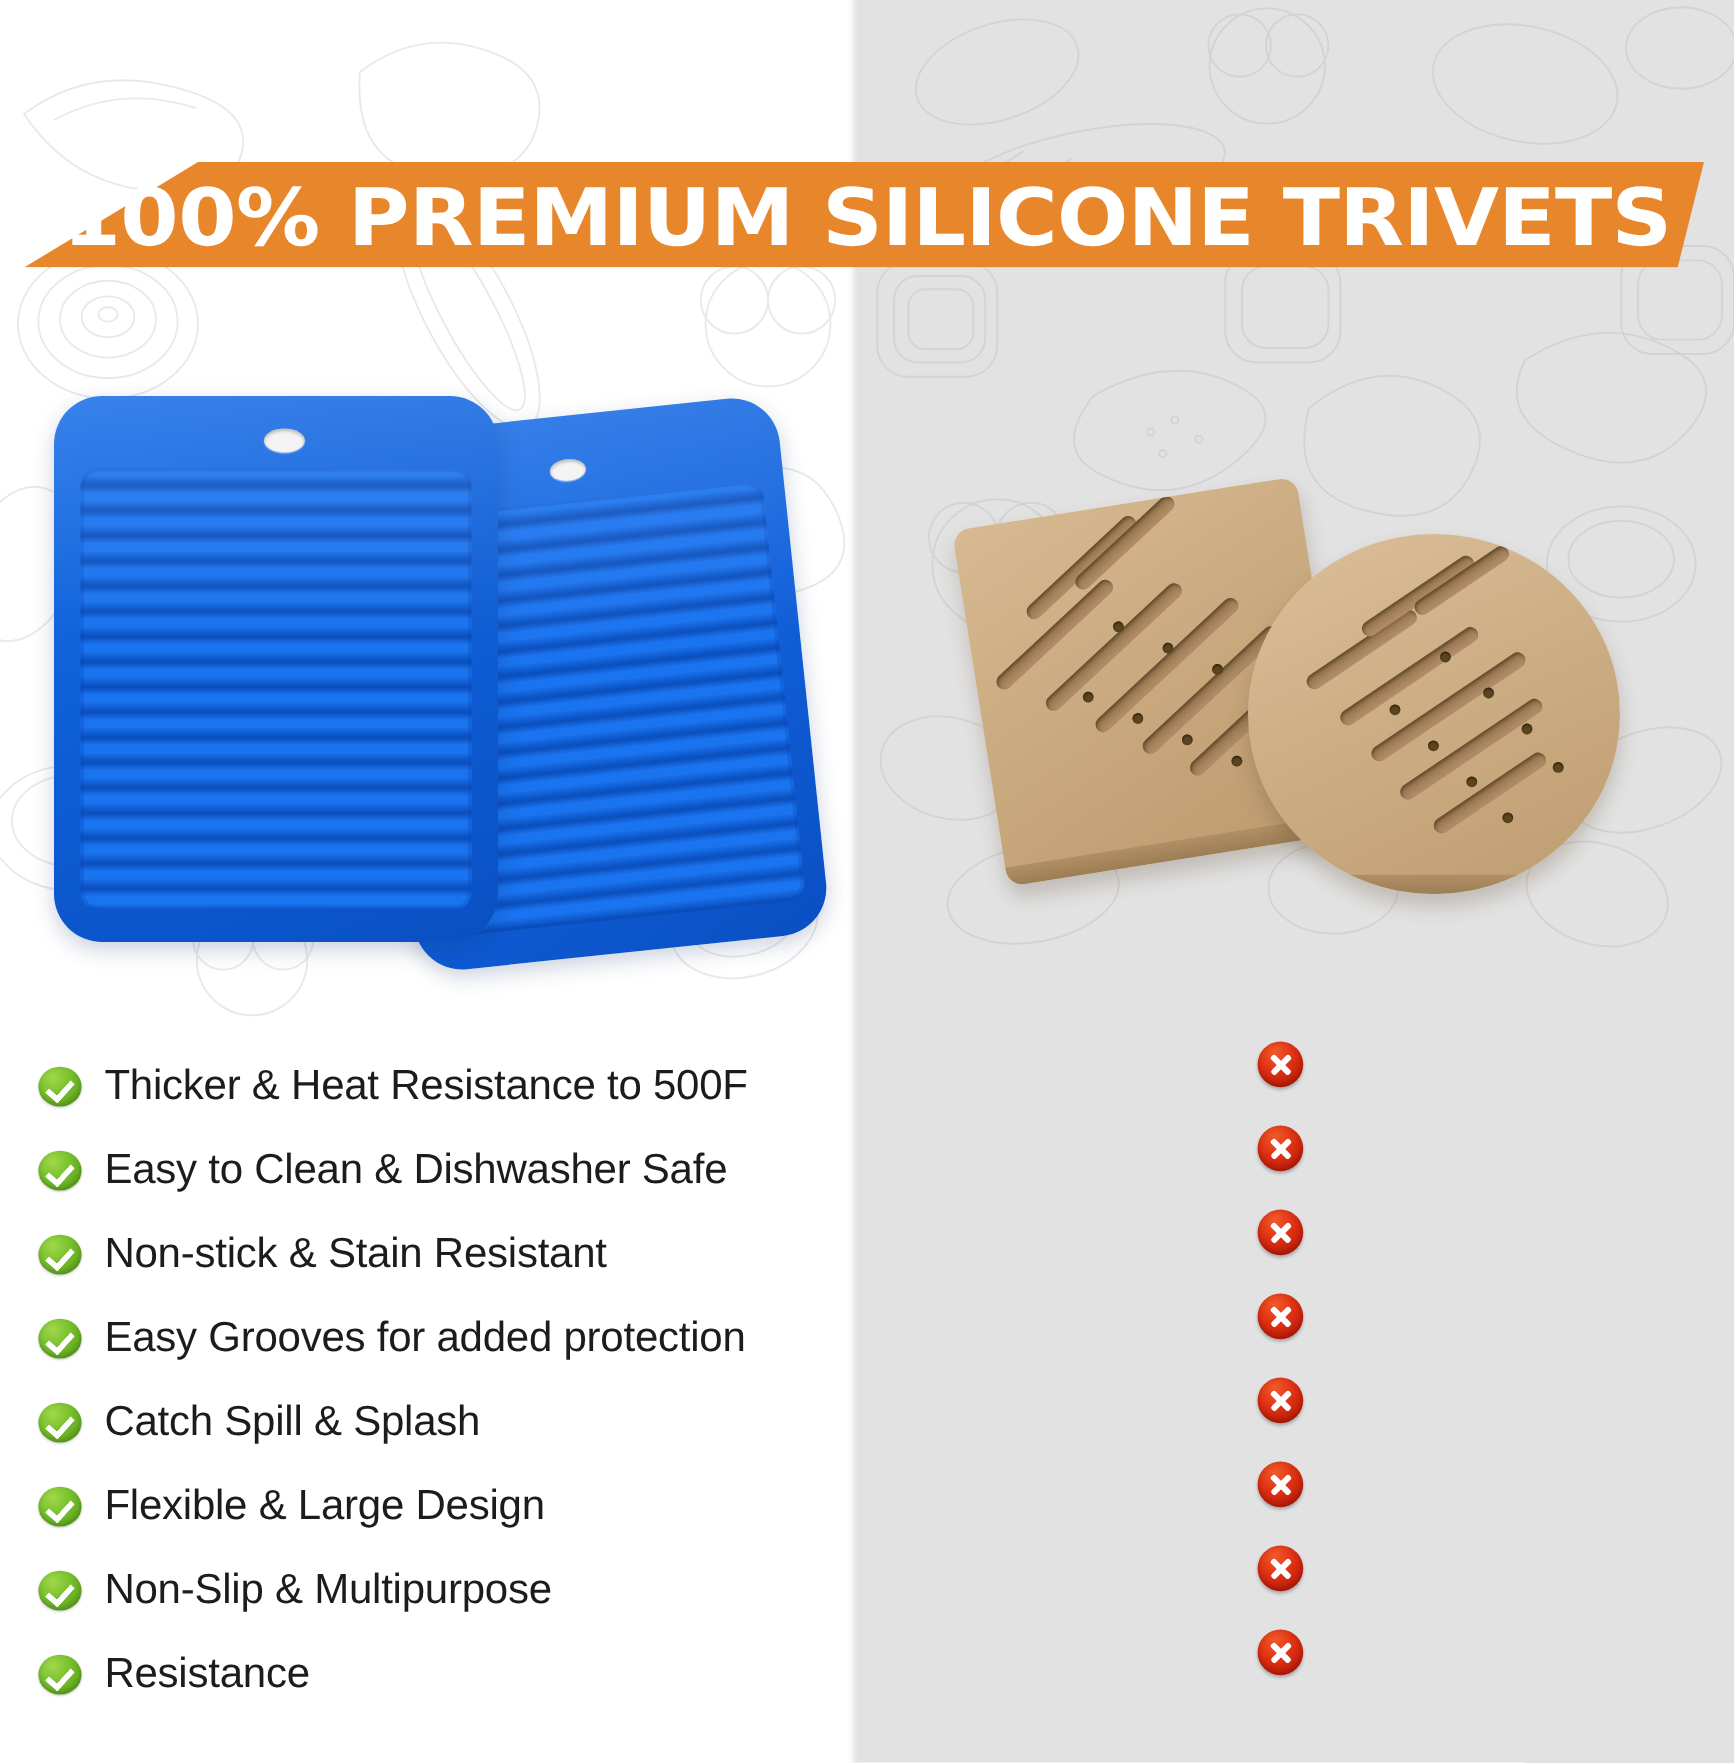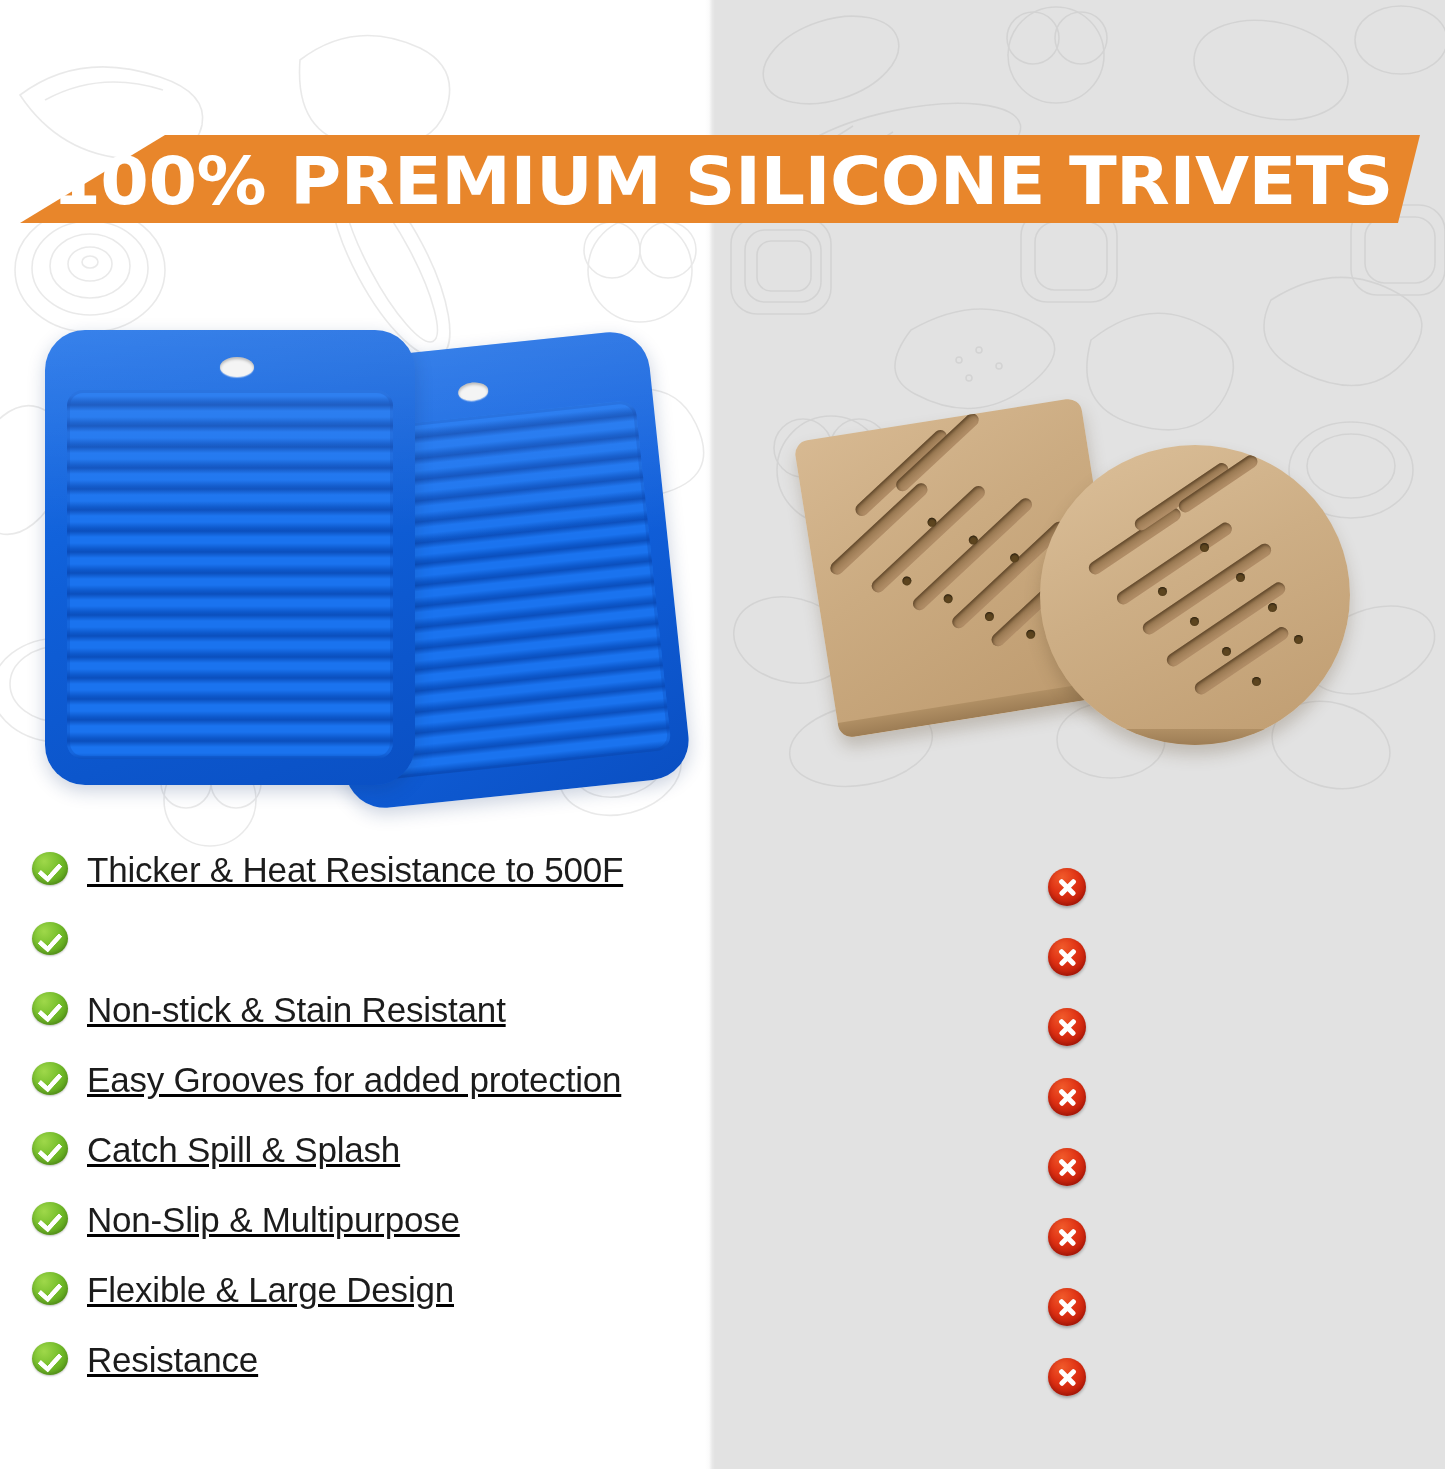--- a/index.html
+++ b/index.html
@@ -152,23 +152,22 @@
     position:absolute; width:9px; height:9px; border-radius:50%;
     background:#5d451f;
     box-shadow:inset 0 1px 2px rgba(0,0,0,.6);
   }
 
   
   #feature-list {
     position:absolute; left:32px; top:852px; width:660px; z-index:10;
   }
   .feature-row {
-    display:flex; align-items:flex-start;
+    display:flex; align-items:flex-end;
     height:70px;
-    text-decoration:underline;
   }
   .check-badge {
     flex:0 0 auto;
     width:36px; height:33px; margin-right:19px;
     border-radius:50%;
     background:radial-gradient(circle at 34% 28%,#9fd84a 0%,#74bd2a 48%,#4f9313 100%);
     box-shadow:0 1px 2px rgba(0,0,0,.25), inset 0 -2px 4px rgba(0,0,0,.18);
     position:relative;
   }
   .check-badge::after {
@@ -374,43 +373,44 @@
     <div id="banner-title">100% PREMIUM SILICONE TRIVETS</div>
   </div>
 
   <div id="feature-list">
     <div class="feature-row">
       <span class="check-badge"></span>
       <span class="feature-label">Thicker &amp; Heat Resistance to 500F</span>
     </div>
     <div class="feature-row">
       <span class="check-badge"></span>
+      <span class="feature-label">Easy to Clean &amp; Dishwasher Safe</span>
     </div>
     <div class="feature-row">
       <span class="check-badge"></span>
       <span class="feature-label">Non-stick &amp; Stain Resistant</span>
     </div>
     <div class="feature-row">
       <span class="check-badge"></span>
       <span class="feature-label">Easy Grooves for added protection</span>
     </div>
     <div class="feature-row">
       <span class="check-badge"></span>
       <span class="feature-label">Catch Spill &amp; Splash</span>
     </div>
     <div class="feature-row">
       <span class="check-badge"></span>
+      <span class="feature-label">Flexible &amp; Large Design</span>
+    </div>
+    <div class="feature-row">
+      <span class="check-badge"></span>
       <span class="feature-label">Non-Slip &amp; Multipurpose</span>
     </div>
     <div class="feature-row">
       <span class="check-badge"></span>
-      <span class="feature-label">Flexible &amp; Large Design</span>
-    </div>
-    <div class="feature-row">
-      <span class="check-badge"></span>
       <span class="feature-label">Resistance</span>
     </div>
   </div>
 
   <div id="negative-list">
     <div class="negative-row">
       <span class="x-badge"></span>
     </div>
     <div class="negative-row">
       <span class="x-badge"></span>

